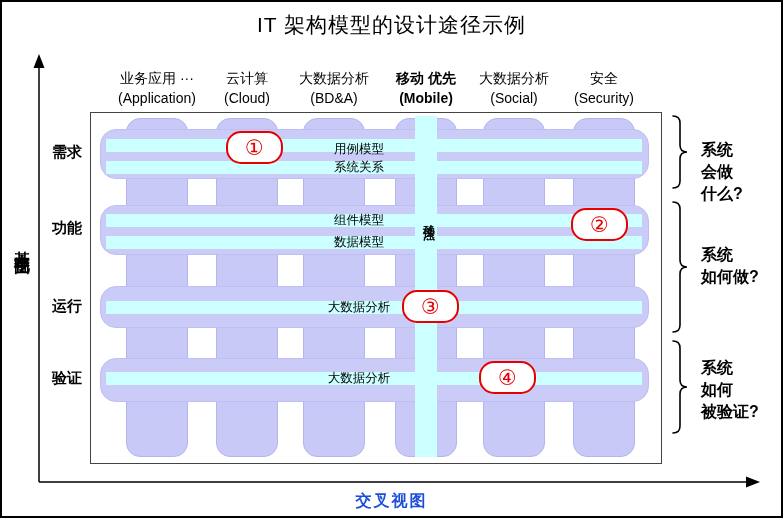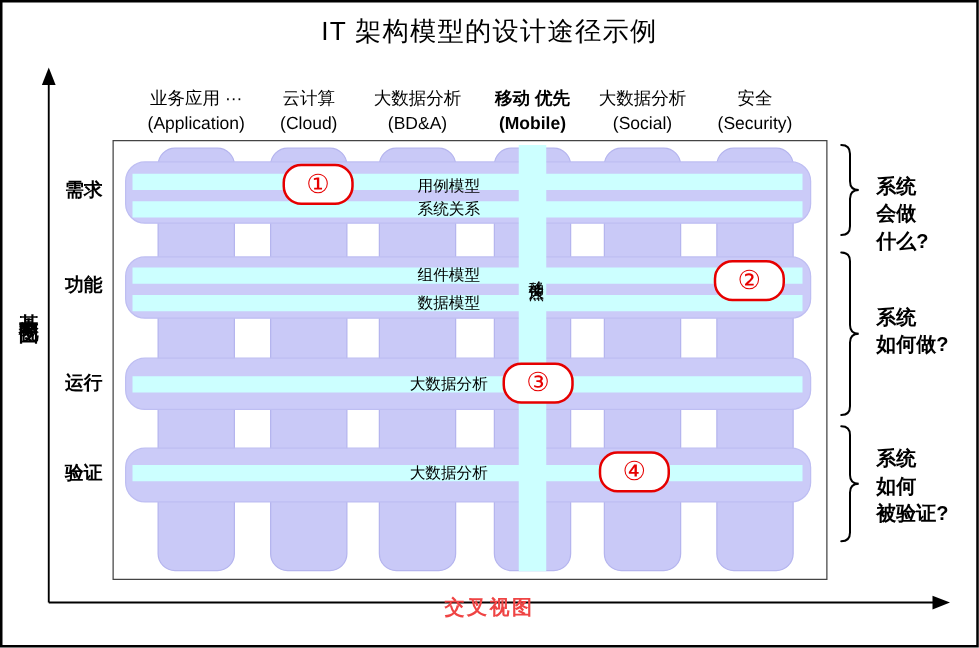--- a/index.html
+++ b/index.html
@@ -1,21 +1,21 @@
 <!DOCTYPE html>
 <html><head>
 <meta charset="utf-8">
 <style>
   * { margin:0; padding:0; box-sizing:border-box; }
   body { font-family:"Liberation Sans","DejaVu Sans",sans-serif; background:#fff; }
   .canvas { position:relative; width:783px; height:518px; border:2px solid #000; background:#fff; overflow:hidden; }
   .title { position:absolute; top:9px; left:0; width:100%; text-align:center; font-size:21px; font-weight:normal; letter-spacing:1px; color:#000; }
   .overlay { position:absolute; left:0; top:0; width:783px; height:518px; pointer-events:none; }
   .yaxis-label { position:absolute; left:9px; top:236px; writing-mode:vertical-rl; text-orientation:upright; font-weight:bold; font-size:16px; letter-spacing:3px; color:#000; }
-  .xaxis-label { position:absolute; left:0; top:474px; width:100%; text-align:center; font-weight:bold; font-size:16px; letter-spacing:2px; color:#ef4444; }
+  .xaxis-label { position:absolute; left:0; top:489px; width:100%; text-align:center; font-weight:bold; font-size:16px; letter-spacing:2px; color:#1d4ed8; }
   .col-header { position:absolute; top:66px; width:140px; text-align:center; font-size:14px; line-height:20px; color:#000; }
   .col-header.bold { font-weight:bold; }
   .grid-box { position:absolute; left:88px; top:110px; width:572px; height:352px; border:1px solid #444; }
   .vcol { position:absolute; top:116px; width:62px; height:339px; background:#c9c9f7; border:1px solid #b5b5ee; border-radius:14px; }
   .hrow { position:absolute; left:98px; width:549px; background:#cbcbf8; border:1px solid #bebef2; border-radius:16px; }
   .row-label { position:absolute; left:38px; width:54px; text-align:center; font-size:15px; font-weight:600; color:#000; }
   .hbar { position:absolute; left:104px; width:536px; height:13px; background:#ccffff; }
   .model-label { position:absolute; left:277px; width:160px; text-align:center; font-size:12.5px; line-height:14px; color:#000; z-index:3; }
   .vbar { position:absolute; left:413px; top:114px; width:22px; height:341px; background:#ccffff; z-index:2; }
   .vbar-label { position:absolute; left:414px; top:212px; width:21px; writing-mode:vertical-rl; text-orientation:upright; font-size:12.5px; letter-spacing:1px; text-align:center; color:#000; z-index:3; }

